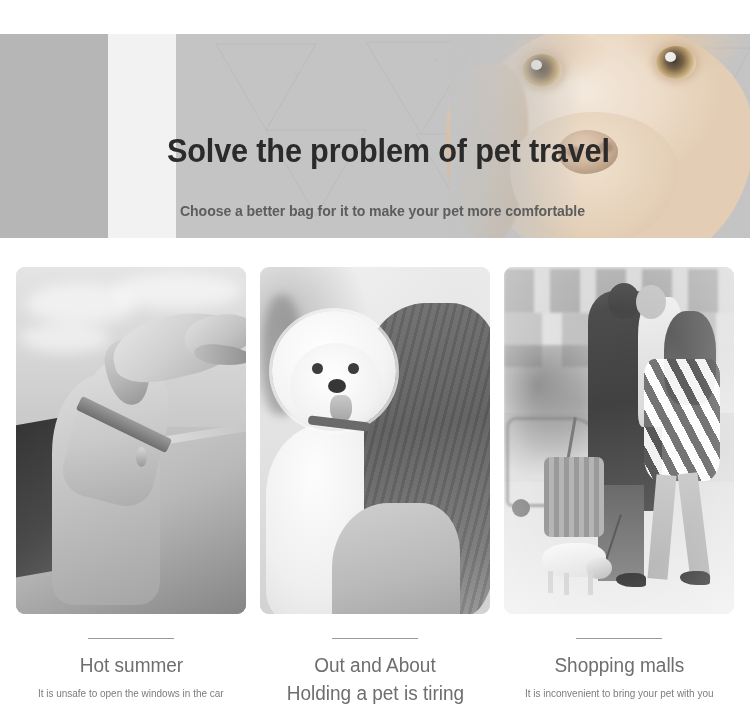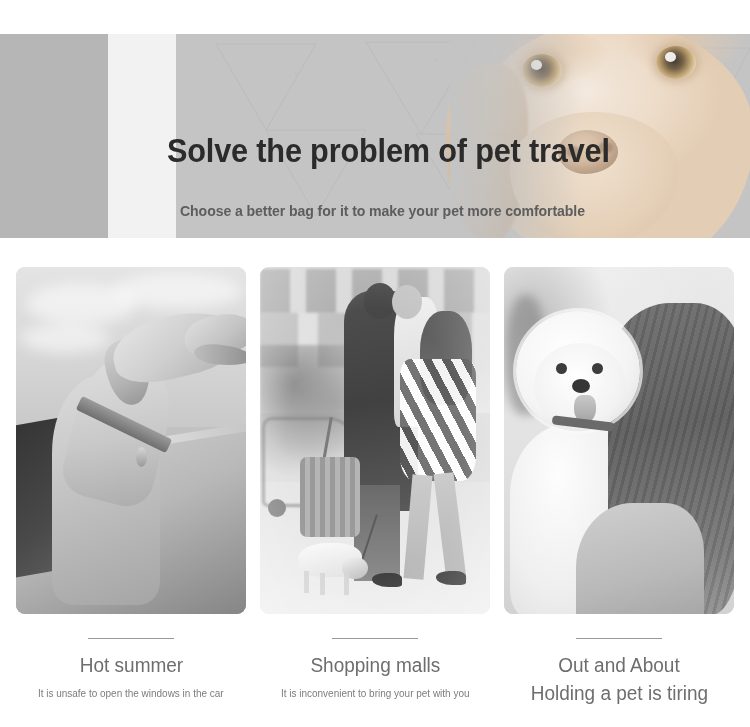--- a/index.html
+++ b/index.html
@@ -615,20 +615,40 @@
         <div class="dogear"></div>
         <div class="doghead"></div>
         <div class="dogsnout"></div>
         <div class="dogtongue"></div>
         <div class="collar"></div>
         <div class="tag"></div>
       </div>
       <div class="card-divider"></div>
       <div class="card-title">Hot summer</div>
       <div class="card-sub">It is unsafe to open the windows in the car</div>
+    </div>
+
+    <div class="card">
+      <div class="card-photo ph2">
+        <div class="bg"></div>
+        <div class="tree"></div>
+        <div class="dogbody2"></div>
+        <div class="hair"></div>
+        <div class="shoulder"></div>
+        <div class="dogfluff"></div>
+        <div class="dogface"></div>
+        <div class="eye l"></div>
+        <div class="eye r"></div>
+        <div class="nose"></div>
+        <div class="tongue"></div>
+        <div class="collar2"></div>
+      </div>
+      <div class="card-divider"></div>
+      <div class="card-title">Out and About</div>
+      <div class="card-title-2">Holding a pet is tiring</div>
     </div>
 
     <div class="card">
       <div class="card-photo ph3">
         <div class="backwall"></div>
         <div class="signs"></div>
         <div class="signs2"></div>
         <div class="floor"></div>
         <div class="crowd"></div>
         <div class="stroller"></div>
@@ -654,34 +674,14 @@
         <div class="dogleg d1"></div>
         <div class="dogleg d2"></div>
         <div class="dogleg d3"></div>
         <div class="vignette"></div>
       </div>
       <div class="card-divider"></div>
       <div class="card-title">Shopping malls</div>
       <div class="card-sub">It is inconvenient to bring your pet with you</div>
     </div>
 
-    <div class="card">
-      <div class="card-photo ph2">
-        <div class="bg"></div>
-        <div class="tree"></div>
-        <div class="dogbody2"></div>
-        <div class="hair"></div>
-        <div class="shoulder"></div>
-        <div class="dogfluff"></div>
-        <div class="dogface"></div>
-        <div class="eye l"></div>
-        <div class="eye r"></div>
-        <div class="nose"></div>
-        <div class="tongue"></div>
-        <div class="collar2"></div>
-      </div>
-      <div class="card-divider"></div>
-      <div class="card-title">Out and About</div>
-      <div class="card-title-2">Holding a pet is tiring</div>
-    </div>
-
   </div>
 </div>
 
 </body></html>

